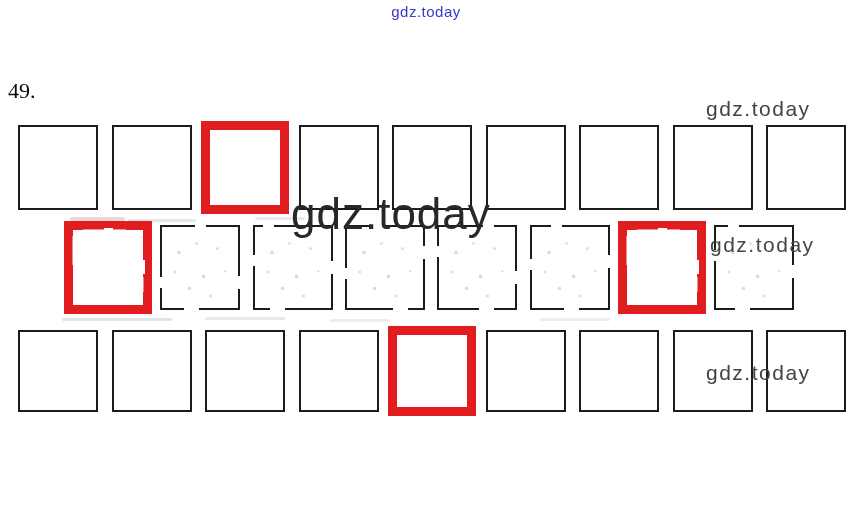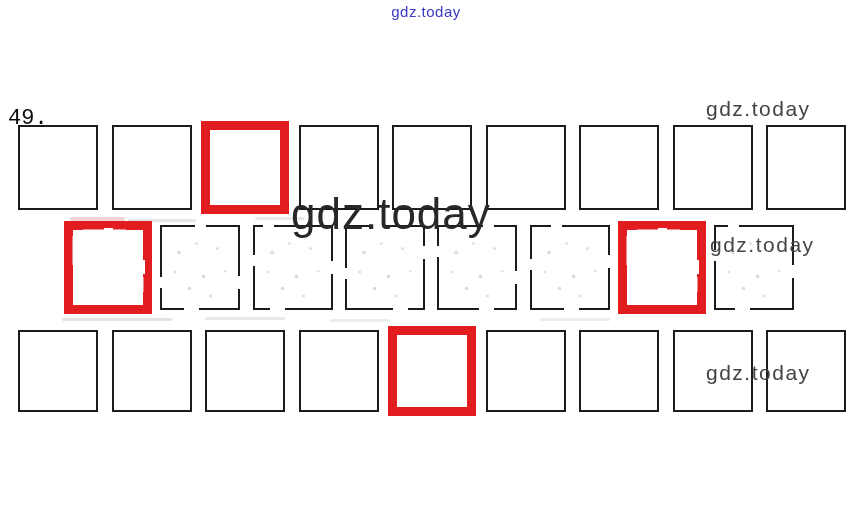--- a/index.html
+++ b/index.html
@@ -37,22 +37,22 @@
   }
   .wm-mid-right{
     left:710px;top:233px;
     font-size:21px;color:#464646;
   }
   .wm-bottom-right{
     left:706px;top:361px;
     font-size:21px;color:#424242;
   }
   .exercise-number{
-    position:absolute;left:8px;top:106px;
-    font-family:Liberation Mono, monospace;
+    position:absolute;left:8px;top:78px;
+    font-family:Liberation Serif, serif;
     font-size:22px;color:#0a0a0a;
     z-index:4;
   }
   
   .row{position:absolute;z-index:2;}
   .row-top{left:18px;top:125px;width:830px;height:85px;}
   .row-middle{left:68px;top:225px;width:760px;height:85px;}
   .row-bottom{left:18px;top:330px;width:830px;height:82px;}
   .cell{
     position:absolute;

